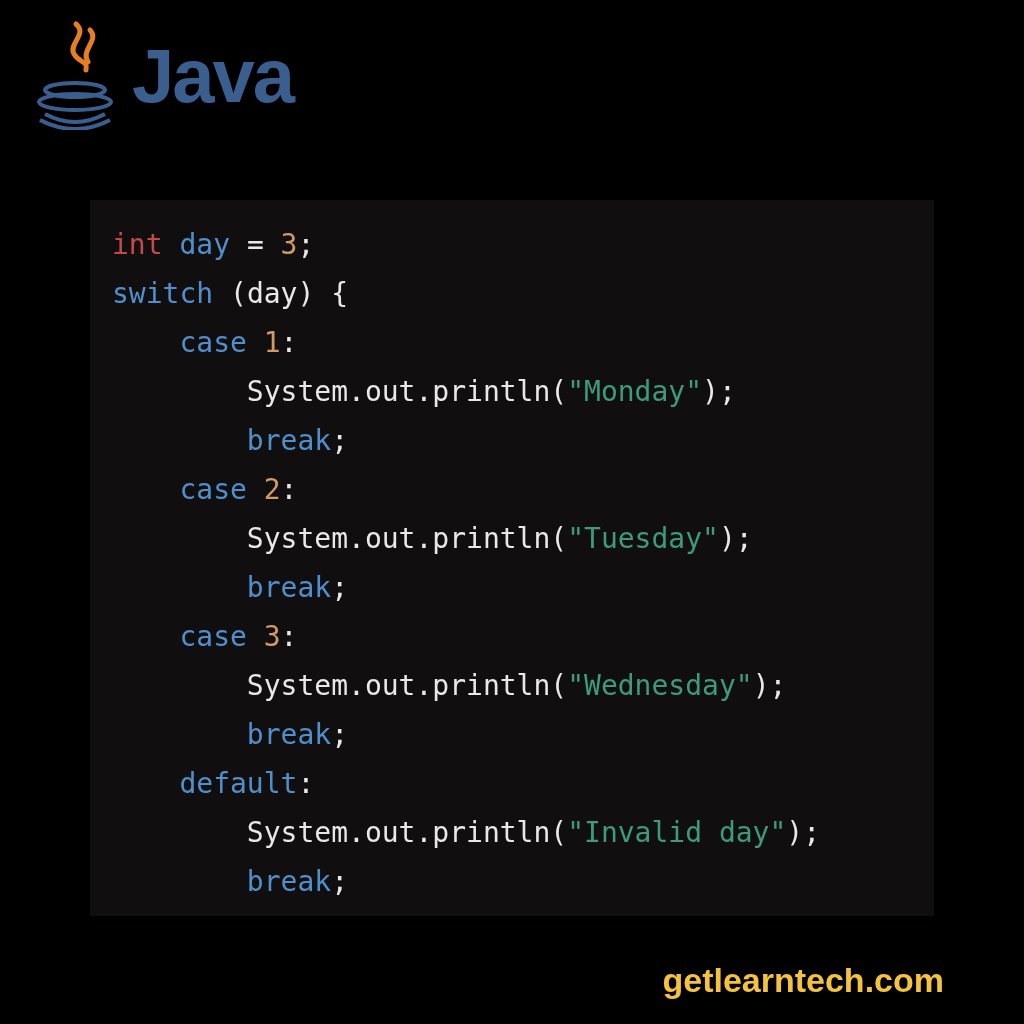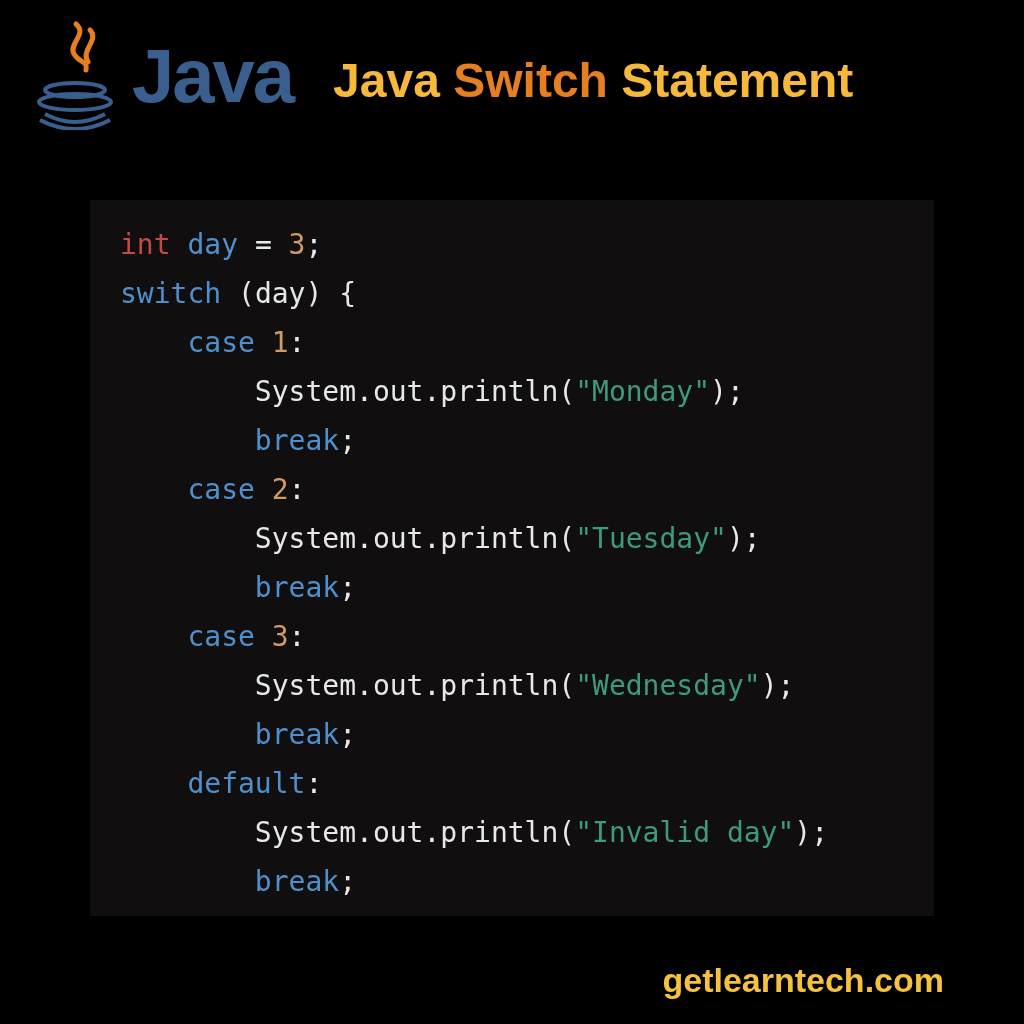--- a/index.html
+++ b/index.html
@@ -6,21 +6,20 @@
   body {
     width: 1024px;
     height: 1024px;
     background: #000000;
     font-family: "Segoe UI", Arial, sans-serif;
     overflow: hidden;
     position: relative;
   }
   .header {
     display: flex;
-    align-items: center;
     padding: 20px 30px 0 30px;
     gap: 30px;
   }
   .logo-block {
     display: flex;
     align-items: center;
     gap: 12px;
   }
   .java-logo-svg {
     width: 90px;
@@ -37,21 +36,21 @@
     font-weight: 800;
     margin-left: 10px;
     margin-top: 10px;
   }
   .title .w1 { color: #f6b93b; }
   .title .w2 { color: #e67e22; }
   .title .w3 { color: #f6b93b; }
   .code-block {
     margin: 70px 90px 0 90px;
     background: #100e0e;
-    padding: 20px 30px 10px 30px;
+    padding: 20px 30px 10px 22px;
     font-family: "Consolas", "Menlo", monospace;
     font-size: 28px;
     line-height: 1.75;
     color: #e8e8e8;
     white-space: pre;
   }
   .tok-type    { color: #c44a4a; }
   .tok-var     { color: #4f8fcc; }
   .tok-op      { color: #e8e8e8; }
   .tok-num     { color: #d19a66; }
@@ -80,25 +79,20 @@
       <path d="M46 4 C58 14 38 24 44 34 C50 44 58 40 56 50" stroke="#e67e22" stroke-width="5" fill="none" stroke-linecap="round"></path>
       <path d="M60 10 C70 20 50 30 58 42" stroke="#e67e22" stroke-width="5" fill="none" stroke-linecap="round"></path>
 
       <ellipse cx="45" cy="70" rx="30" ry="7" stroke="#3a5f8f" stroke-width="4" fill="none"></ellipse>
       <ellipse cx="45" cy="82" rx="36" ry="8" stroke="#3a5f8f" stroke-width="4" fill="none"></ellipse>
       <path d="M15 94 Q45 110 75 94" stroke="#3a5f8f" stroke-width="4" fill="none"></path>
       <path d="M10 100 Q45 118 80 100" stroke="#3a5f8f" stroke-width="4" fill="none"></path>
     </svg>
     <span class="java-word">Java</span>
   </div>
-  <div class="title">
-    <span class="w1">Java</span>
-    <span class="w2">Switch</span>
-    <span class="w3">Statement</span>
-  </div>
 </div>
 
 <div class="code-block"><span><span class="tok-type">int</span> <span class="tok-var">day</span> <span class="tok-op">=</span> <span class="tok-num">3</span><span class="tok-punct">;</span></span>
 <span><span class="tok-keyword">switch</span> <span class="tok-paren">(</span><span class="tok-ident">day</span><span class="tok-paren">)</span> <span class="tok-brace">{</span></span>
 <span>    <span class="tok-keyword">case</span> <span class="tok-num">1</span><span class="tok-punct">:</span></span>
 <span>        <span class="tok-ident">System</span><span class="tok-punct">.</span><span class="tok-ident">out</span><span class="tok-punct">.</span><span class="tok-ident">println</span><span class="tok-paren">(</span><span class="tok-string">"Monday"</span><span class="tok-paren">)</span><span class="tok-punct">;</span></span>
 <span>        <span class="tok-keyword">break</span><span class="tok-punct">;</span></span>
 <span>    <span class="tok-keyword">case</span> <span class="tok-num">2</span><span class="tok-punct">:</span></span>
 <span>        <span class="tok-ident">System</span><span class="tok-punct">.</span><span class="tok-ident">out</span><span class="tok-punct">.</span><span class="tok-ident">println</span><span class="tok-paren">(</span><span class="tok-string">"Tuesday"</span><span class="tok-paren">)</span><span class="tok-punct">;</span></span>
 <span>        <span class="tok-keyword">break</span><span class="tok-punct">;</span></span>

